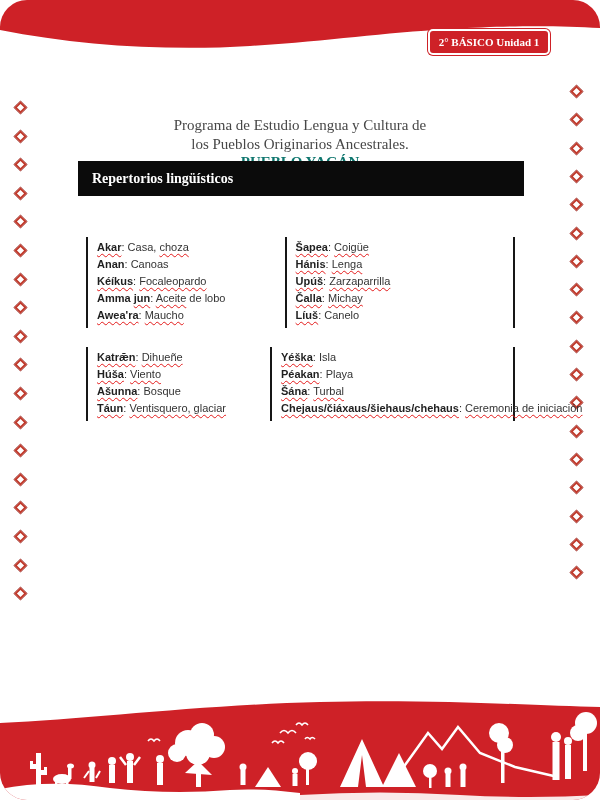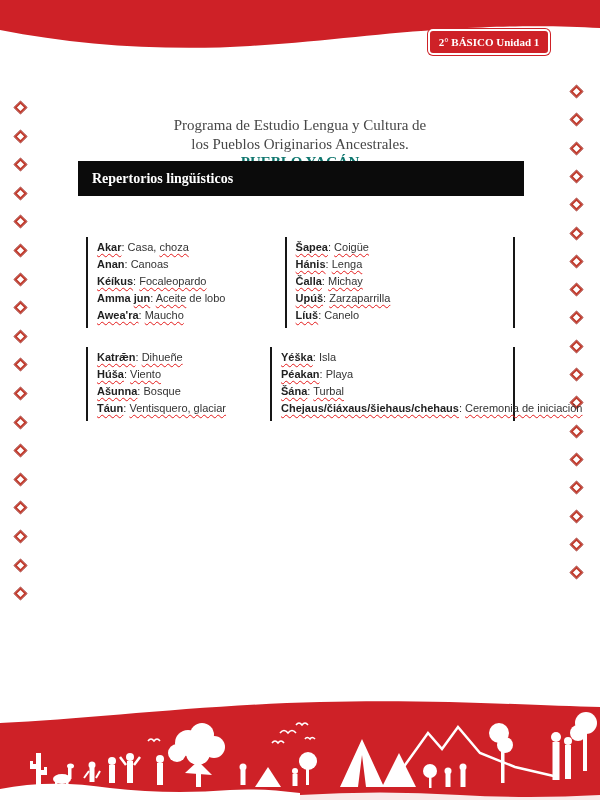--- a/index.html
+++ b/index.html
@@ -1,17 +1,17 @@
 <!DOCTYPE html>
 <html><head>
 <meta charset="utf-8">
 <style>
   html,body{margin:0;padding:0;background:#fff;}
   .page{position:relative;width:600px;height:800px;background:#fff;overflow:hidden;
-        font-family:"Liberation Sans",sans-serif;}
+        font-family:"Liberation Sans",sans-serif;border-radius:27px;}
 
   
   .top-wave{position:absolute;left:0;top:0;width:600px;height:60px;}
   .badge{position:absolute;left:428px;top:29px;width:118px;height:22px;
          background:#ce2127;border:2px solid #fff;border-radius:5px;
          box-shadow:0 0 0 1px #ce2127;
          color:#fff;font-size:11px;font-weight:bold;
          font-family:"Liberation Serif",serif;
          display:flex;align-items:center;justify-content:center;}
 
@@ -113,22 +113,22 @@
     <div class="vcol c1">
         <div class="entry"><span class="b sp">Akar</span><span>: </span><span>Casa, </span><span class="sp">choza</span></div>
         <div class="entry"><span class="b">Anan</span><span>: </span><span>Canoas</span></div>
         <div class="entry"><span class="b sp">Kéíkus</span><span>: </span><span class="sp">Focaleopardo</span></div>
         <div class="entry"><span class="b">Amma </span><span class="b sp">jun</span><span>: </span><span class="sp">Aceite</span><span> de lobo</span></div>
         <div class="entry"><span class="b sp">Awea'ra</span><span>: </span><span class="sp">Maucho</span></div>
       </div>
     <div class="vcol c2">
         <div class="entry"><span class="b sp">Šapea</span><span>: </span><span class="sp">Coigüe</span></div>
         <div class="entry"><span class="b sp">Hánis</span><span>: </span><span class="sp">Lenga</span></div>
+        <div class="entry"><span class="b sp">Upúš</span><span>: </span><span class="sp">Zarzaparrilla</span></div>
         <div class="entry"><span class="b sp">Čalla</span><span>: </span><span class="sp">Michay</span></div>
-        <div class="entry"><span class="b sp">Upúš</span><span>: </span><span class="sp">Zarzaparrilla</span></div>
         <div class="entry"><span class="b sp">Líuš</span><span>: </span><span>Canelo</span></div>
       </div>
   </div>
   <div class="vblock" style="top:347px;">
     <div class="vcol c1">
         <div class="entry"><span class="b sp">Katrǣn</span><span>: </span><span class="sp">Dihueñe</span></div>
         <div class="entry"><span class="b sp">Húša</span><span>: </span><span class="sp">Viento</span></div>
         <div class="entry"><span class="b sp">Ašunna</span><span>: </span><span>Bosque</span></div>
         <div class="entry"><span class="b sp">Táun</span><span>: </span><span class="sp">Ventisquero, glaciar</span></div>
       </div>

